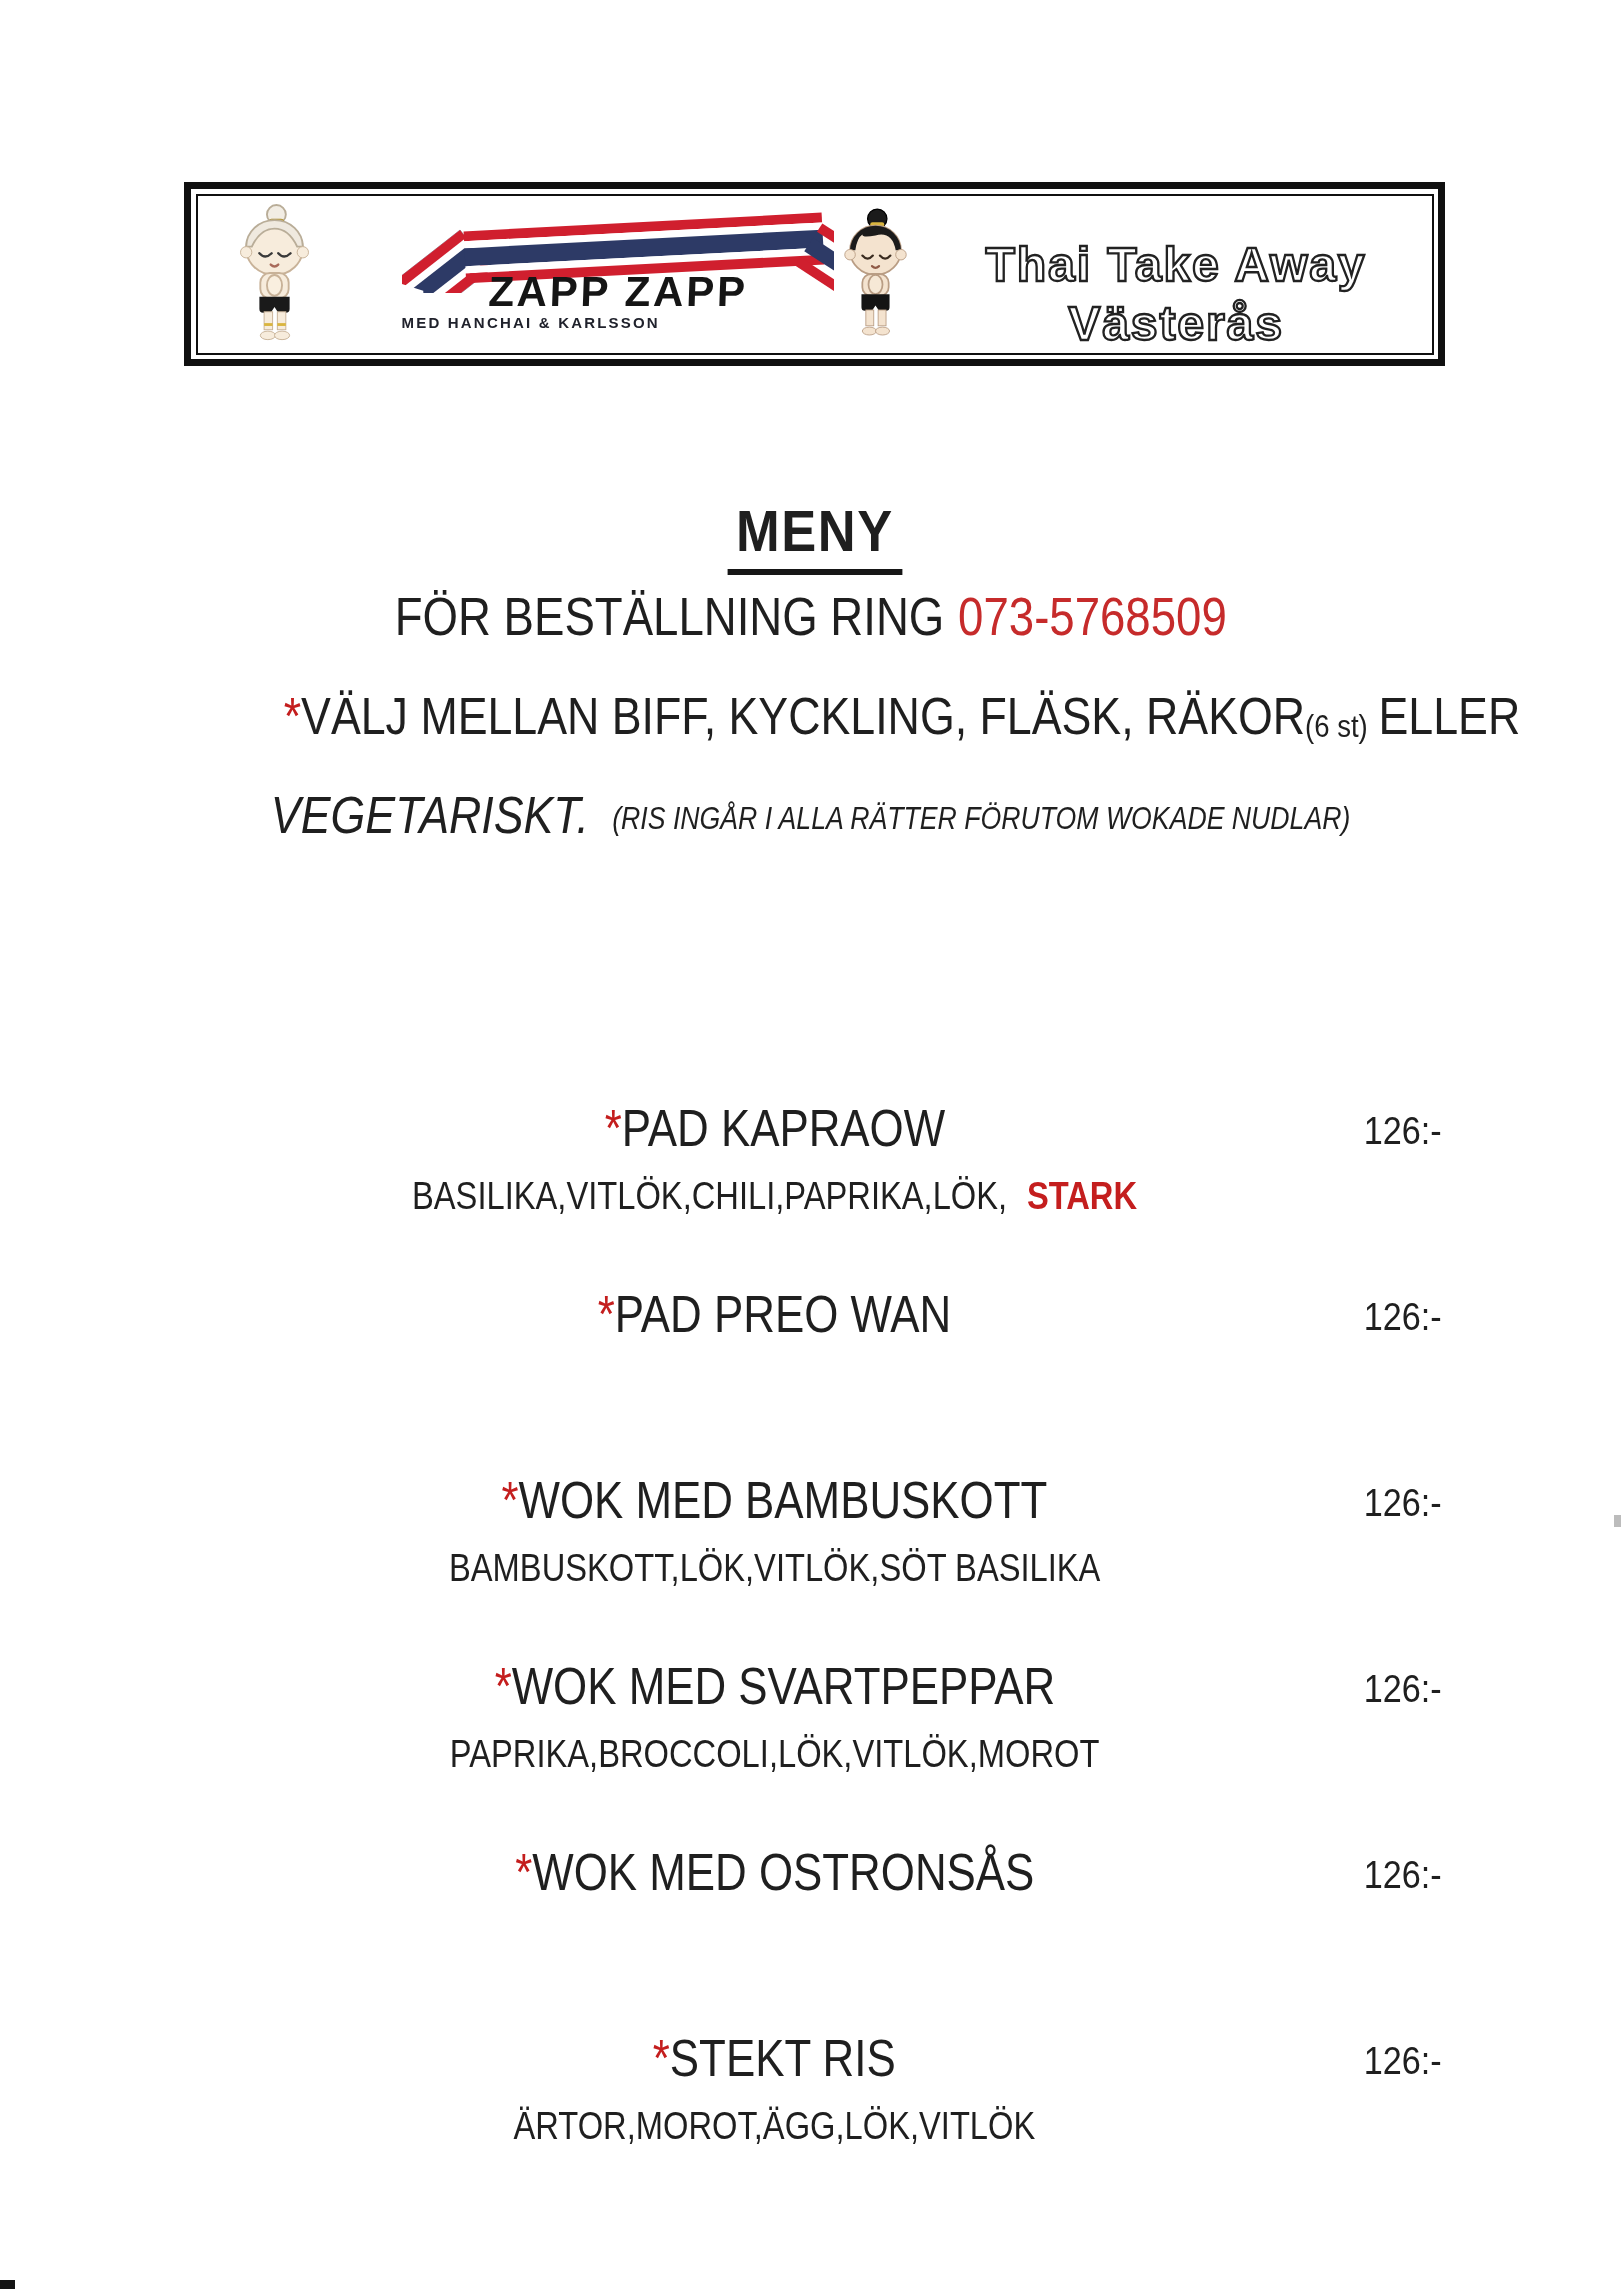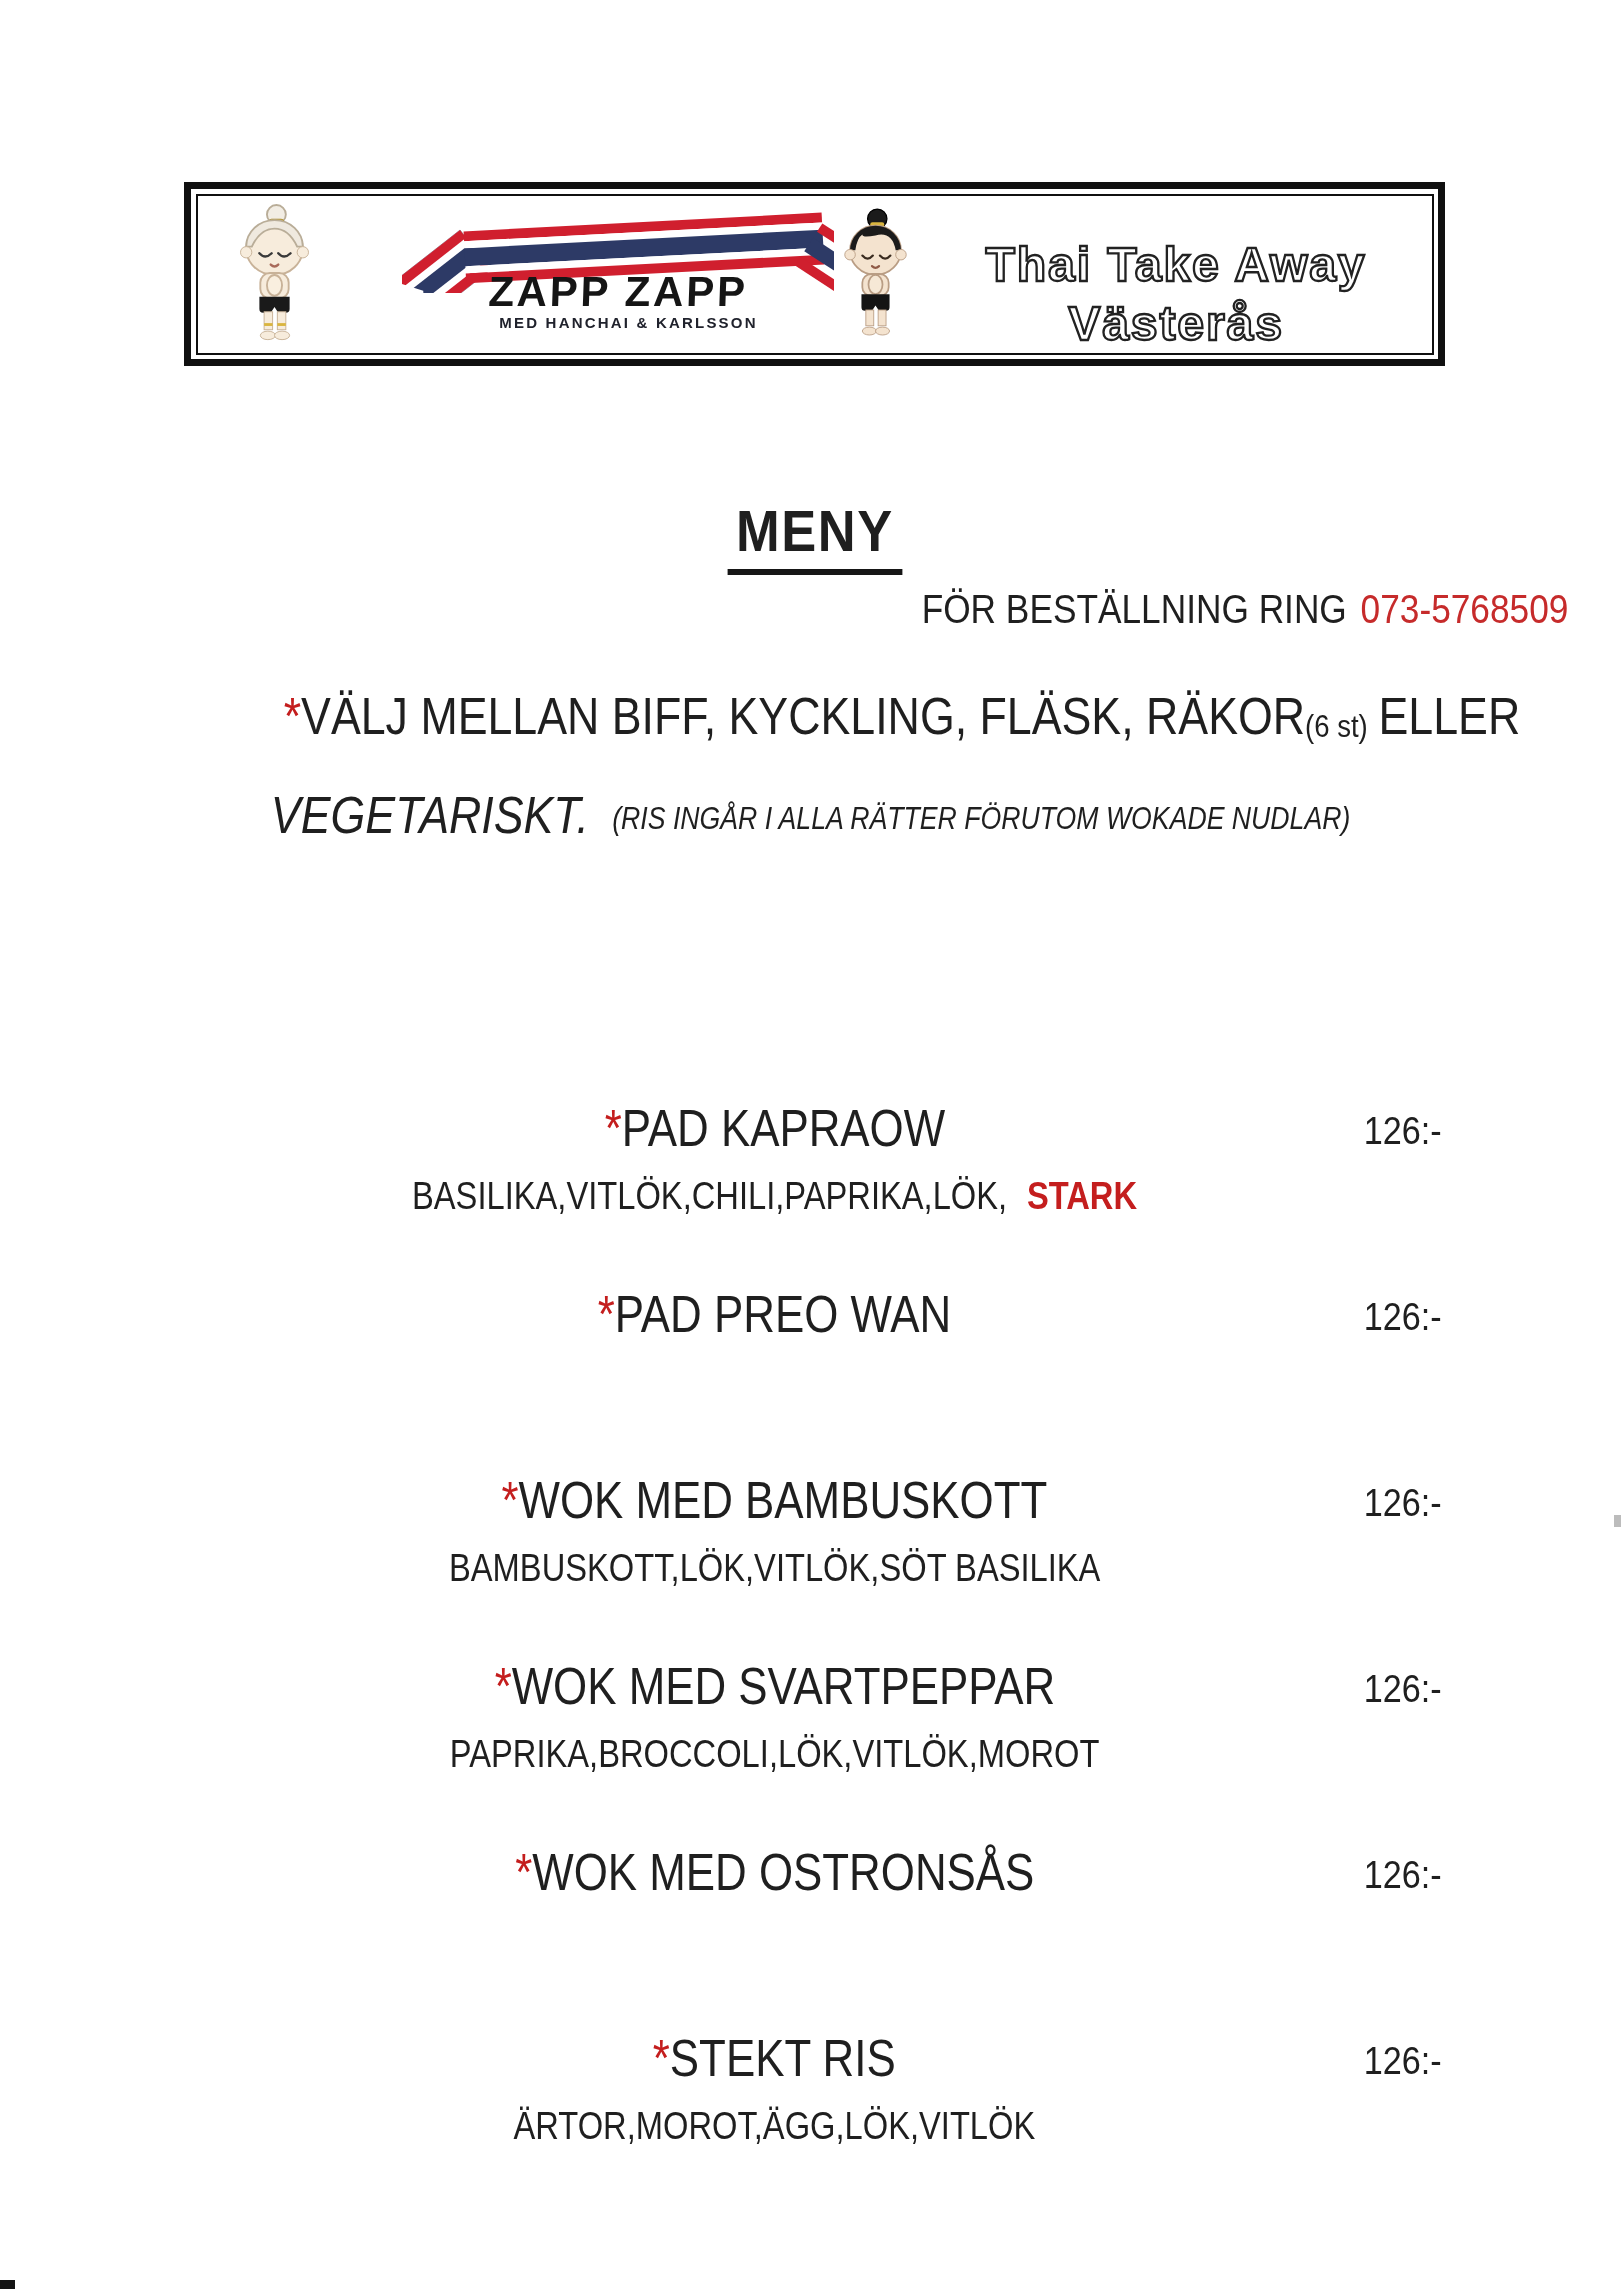--- a/index.html
+++ b/index.html
@@ -18,29 +18,29 @@
   .header-box{position:absolute;left:184px;top:182px;width:1261px;height:184px;
     border:7.2px solid var(--ink);box-sizing:border-box;background:#fff;}
   .header-inner{position:absolute;inset:4.5px;border:2.7px solid var(--ink);}
   .mascot{position:absolute;top:7.2px;}
   .mascot-left{left:34px;}
   .mascot-right{left:638px;}
   .logo-center{position:absolute;left:204px;top:0;width:432px;height:100%;}
   .ribbon-svg{position:absolute;left:0;top:7.2px;}
   .zapp{position:absolute;left:0;top:72px;width:100%;text-align:center;
     font-size:42px;font-weight:700;letter-spacing:2.7px;color:#151515;transform:skewX(-2deg);}
-  .zapp-sub{position:absolute;left:11px;top:118px;width:100%;text-align:center;
+  .zapp-sub{position:absolute;left:0;top:118px;width:100%;
     font-size:15px;font-weight:700;letter-spacing:2.2px;color:#20222c;}
   .right-text{position:absolute;left:748px;top:3.6px;width:461px;height:152px;}
 
   
   .meny-row{position:absolute;top:498px;left:4px;width:100%;text-align:center;}
   .meny-row .t{display:inline-block;font-size:57px;font-weight:700;letter-spacing:1.8px;
     border-bottom:6.3px solid #161616;padding:0 9px 5.4px;transform:scaleX(.92);}
-  .order-row{position:absolute;top:586px;left:0;width:100%;text-align:right;font-size:41px;}
+  .order-row{position:absolute;top:586px;left:0;width:100%;text-align:center;font-size:53px;}
   .phone{color:var(--phone-red);margin-left:16px;}
   .choose1{position:absolute;top:686px;left:0;width:100%;text-align:right;font-size:52px;}
   .choose2{position:absolute;top:785px;left:0;width:100%;text-align:center;font-size:52px;font-style:italic;}
   .star{color:var(--accent-red);}
   .small-inline{font-size:32px;display:inline-block;transform:translateY(2.7px);}
   .after-small{margin-left:12.5px;}
   .small2{font-size:31px;margin-left:27px;display:inline-block;transform:translateY(-3.6px);}
 
   
   .menu{position:absolute;left:143px;top:1076px;width:1263px;}

